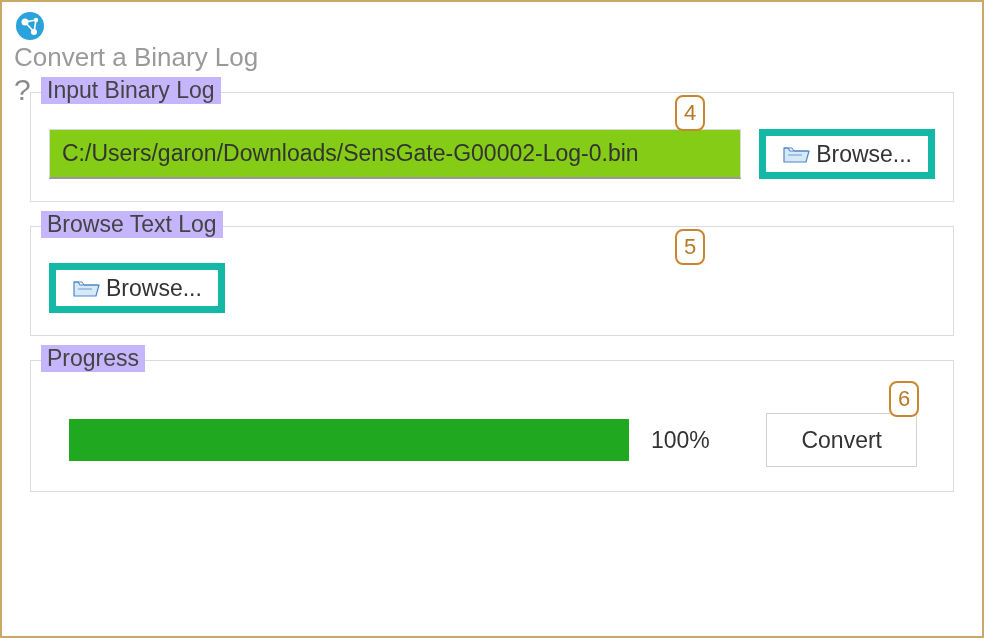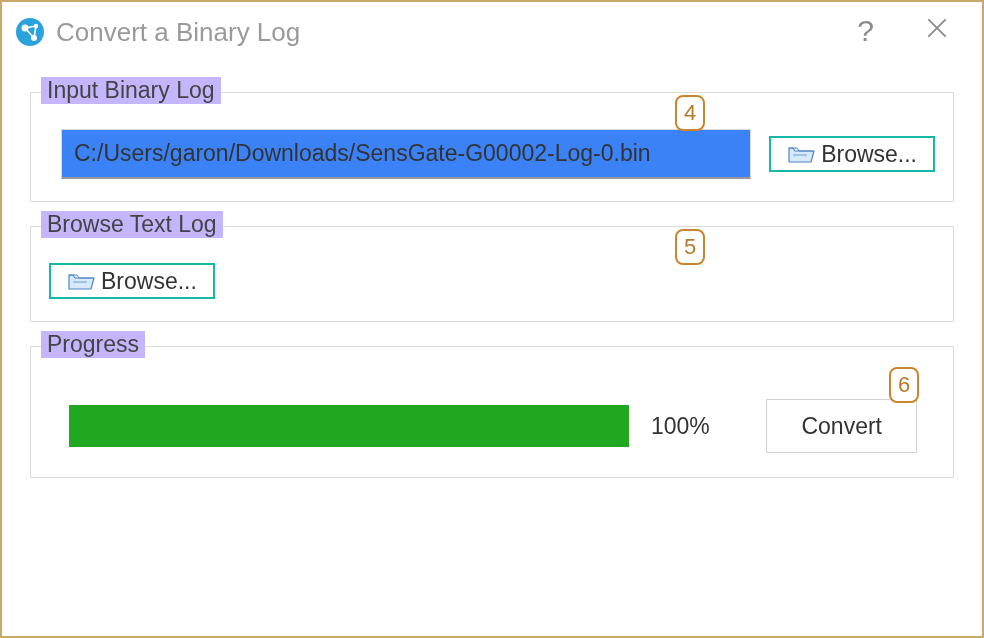--- a/index.html
+++ b/index.html
@@ -11,23 +11,24 @@
       position: relative;
     }
     .window {
       border: 2px solid #c9a86a;
       width: 984px;
       height: 638px;
       background: #fff;
     }
     .titlebar {
       display: flex;
-      align-items: flex-end;
+      align-items: flex-start;
       padding: 8px 20px 8px 12px;
       height: 54px;
+      flex-direction: column;
     }
     .app-icon {
       width: 32px;
       height: 32px;
       margin-right: 10px;
     }
     .title-text {
       font-size: 26px;
       color: #9a9a9a;
       font-weight: 400;
@@ -66,33 +67,32 @@
       gap: 18px;
       position: relative;
     }
     .textinput {
       flex: 1;
       border: 1px solid #d9d9d9;
       height: 50px;
       padding: 1px 12px;
       font-size: 23px;
       color: #333;
-      background: #3b82f6;
+      background: #84cc16;
       font-family: inherit;
       outline: none;
       border-bottom: 2px solid #9a9a9a;
-      margin-left: 12px;
     }
     .browse-btn {
       display: flex;
       align-items: center;
       gap: 6px;
-      height: 36px;
+      height: 50px;
       padding: 0 16px;
-      border: 2px solid #14b8a6;
+      border: 7px solid #14b8a6;
       background: #fff;
       font-size: 23px;
       color: #333;
       cursor: pointer;
       font-family: inherit;
     }
     .folder-icon { width: 28px; height: 24px; display: inline-block; }
 
     .progress-row {
       display: flex;

